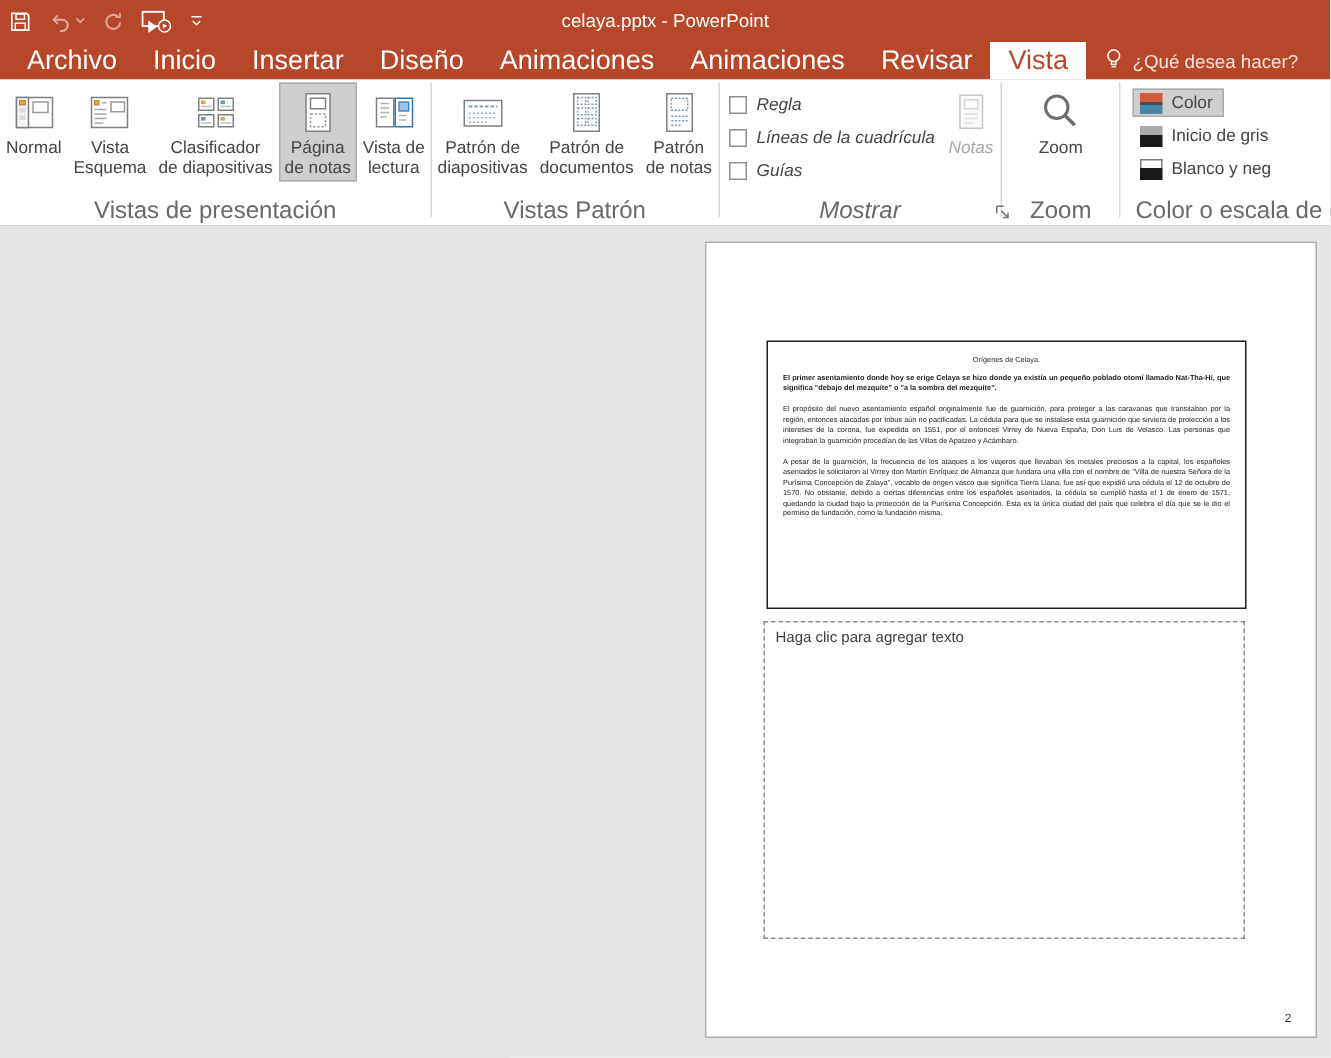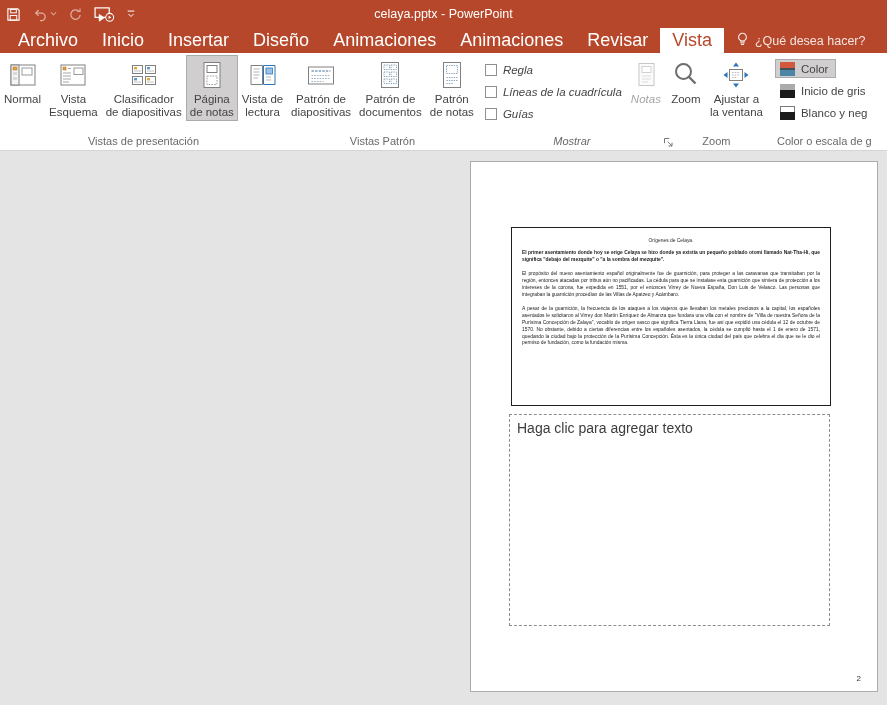--- a/index.html
+++ b/index.html
@@ -21,21 +21,21 @@
   .tab { color:#fff; font-size:18px; display:flex; align-items:center; padding:0 12px; cursor:default; white-space:nowrap; }
   .tab.active { background:#fff; color:#B7472A; }
   .helpbox { display:flex; align-items:center; gap:6px; padding:0 12px; color:rgba(255,255,255,.85); font-size:12.5px; white-space:nowrap; }
 
   
   .ribbon { position:absolute; left:0; top:53px; width:887px; height:98px; background:#fff;
             border-bottom:1px solid #D5D5D5; display:flex; }
   .rsep { width:1px; background:#D8D8D8; margin:2px 0 5px; }
   .group { display:flex; flex-direction:column; }
   .gbody { flex:1; display:flex; align-items:flex-start; padding-top:2px; }
-  .glabel { height:16px; font-size:11px; color:#696969; text-align:center; line-height:14px; position:relative; white-space:nowrap; }
+  .glabel { height:16px; font-size:16px; color:#696969; text-align:center; line-height:14px; position:relative; white-space:nowrap; }
   .g-presviews { width:287px; } .g-master { width:192px; } .g-show { width:197px;font-style:italic; }
   .g-zoom { width:108px; } .g-color { min-width:140px; }
 
   .bigbtn { display:flex; flex-direction:column; align-items:center; padding:3px 3px 2px; border:1px solid transparent; }
   .bigbtn .lbl { font-size:11.5px; line-height:12.5px; color:#444; text-align:center; white-space:nowrap; }
   .bigbtn.selected { background:#D0CECF; border-color:#ABABAB; }
   .bigbtn.disabled .lbl { color:#A6A6A6; }
   .bigbtn svg { display:block; margin-bottom:2px; }
 
   .cbcol { display:flex; flex-direction:column; padding:4px 0 0 7px; width:146px; }
@@ -52,21 +52,21 @@
   .glabel-left { text-align:left; padding-left:10px; }
 
   
   .canvas { position:absolute; left:0; top:152px; width:887px; height:553px; background:#E4E4E4; }
   .page { position:absolute; left:470px; top:161px; width:408px; height:531px; background:#fff; border:1px solid #ACACAC; }
   .slideframe { position:absolute; left:40px; top:65px; width:320px; height:179px; border:1px solid #1E1E1E; background:#fff; overflow:hidden; }
   .slidetitle { margin-top:10px; text-align:center; font-size:4.9px; color:#262626; }
   .spara { margin:7px 10px 0; text-align:justify; font-size:4.9px; line-height:1.42; color:#1A1A1A; }
   .spara.b { font-weight:bold; }
   .notesbox { position:absolute; left:38px; top:252px; width:321px; height:212px; border:1px dashed #8C8C8C; background:#fff; }
-  .notesprompt { padding:5px 7px; font-size:14px; color:#3D3D3D; }
+  .notesprompt { padding:5px 7px; font-size:10px; color:#3D3D3D; }
   .pagenum { position:absolute; right:16px; bottom:8px; font-size:8px; color:#333; }
 </style>
 </head>
 <body>
 
 <div id="window">
 
   <div class="titlebar">
     <div class="qat">
       <span>
@@ -294,34 +294,20 @@
       <div class="gbody" style="justify-content:center;">
         <div class="bigbtn">
           <span>
             <svg width="32" height="32" viewBox="0 0 32 32">
                 <circle cx="13.5" cy="12.5" r="7.5" fill="#fff" stroke="#6E6E6E" stroke-width="2"></circle>
                 <path d="M19 18l6.5 6.5" stroke="#6E6E6E" stroke-width="2.4"></path>
               </svg>
           </span>
           <span class="lbl">Zoom</span>
         </div>
-        <div class="bigbtn">
-          <span>
-            <svg width="32" height="32" viewBox="0 0 32 32">
-                <rect x="9.5" y="10.5" width="13" height="11" fill="#fff" stroke="#808080"></rect>
-                <path d="M12 13.5h8 M12 16h8 M12 18.5h5" stroke="#BEBEBE" stroke-width="1" stroke-dasharray="1.6 1"></path>
-                <path d="M16 3.5l3 4h-6z" fill="#2E74B5"></path>
-                <path d="M16 28.5l-3-4h6z" fill="#2E74B5"></path>
-                <path d="M3.5 16l4-3v6z" fill="#2E74B5"></path>
-                <path d="M28.5 16l-4-3v6z" fill="#2E74B5"></path>
-              </svg>
-          </span>
-          <span class="lbl">Ajustar a</span>
-          <span class="lbl">la ventana</span>
-        </div>
       </div>
       <div class="glabel">Zoom</div>
     </div>
 
     <div class="rsep"></div>
 
     <div class="group g-color">
       <div class="gbody" style="flex-direction:column;">
         <div class="colorcol">
           <div class="colorrow selected">

